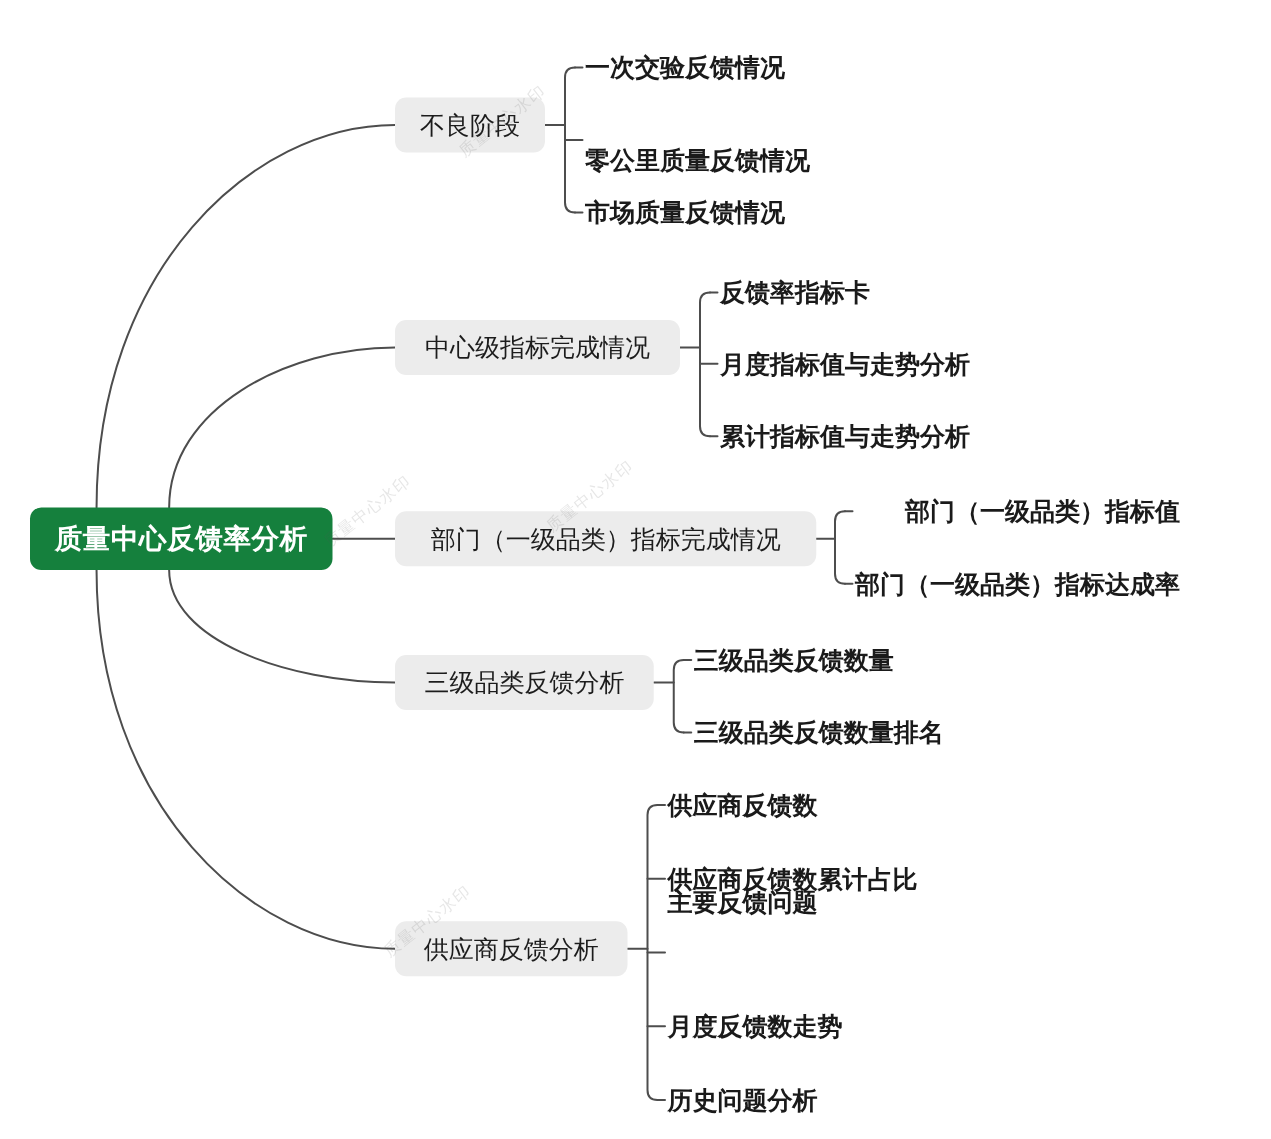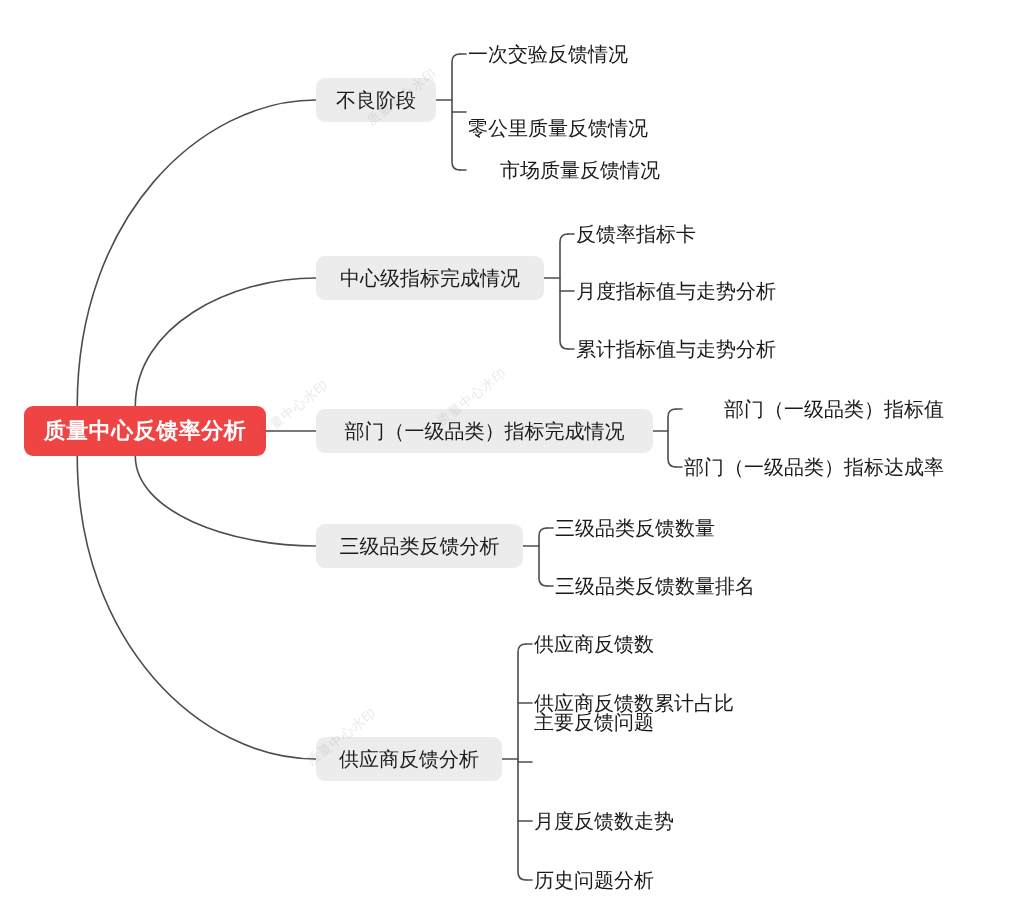--- a/index.html
+++ b/index.html
@@ -28,21 +28,21 @@
     pointer-events: none;
   }
   .node {
     position: absolute;
     box-sizing: border-box;
     display: flex;
     align-items: center;
     white-space: nowrap;
   }
   .root-node {
-    background: #ef4444;
+    background: #15803d;
     border-radius: 9px;
     color: #ffffff;
     font-size: 22px;
     font-weight: bold;
     letter-spacing: 0.5px;
     padding: 0 18px;
     justify-content: center;
     z-index: 3;
   }
   .branch-node {
@@ -52,21 +52,21 @@
     font-size: 20px;
     font-weight: normal;
     padding: 0 17px;
     justify-content: center;
     z-index: 3;
   }
   .leaf-node {
     background: transparent;
     color: #1a1a1a;
     font-size: 20px;
-    font-weight: normal;
+    font-weight: bold;
     z-index: 2;
   }
   .watermark {
     position: absolute;
     pointer-events: none;
     opacity: 0.14;
     font-size: 13px;
     color: #555;
     transform: rotate(-38deg);
     white-space: nowrap;
@@ -118,21 +118,21 @@
       </div>
       <div class="node branch-node" style="left: 316px; top: 78px; width: 120px; height: 44px;">
         <span>不良阶段</span>
       </div>
       <div class="node leaf-node" style="left: 468px; top: 31px; height: 46px;">
         <span>一次交验反馈情况</span>
       </div>
       <div class="node leaf-node" style="left: 468px; top: 105px; height: 46px; justify-content: center;">
         <span>零公里质量反馈情况</span>
       </div>
-      <div class="node leaf-node" style="left: 468px; top: 147px; height: 46px; margin-left: 32px;">
+      <div class="node leaf-node" style="left: 468px; top: 147px; height: 46px;">
         <span>市场质量反馈情况</span>
       </div>
       <div class="node branch-node" style="left: 316px; top: 256px; width: 228px; height: 44px;">
         <span>中心级指标完成情况</span>
       </div>
       <div class="node leaf-node" style="left: 576px; top: 211px; height: 46px;">
         <span>反馈率指标卡</span>
       </div>
       <div class="node leaf-node" style="left: 576px; top: 268px; height: 46px;">
         <span>月度指标值与走势分析</span>

